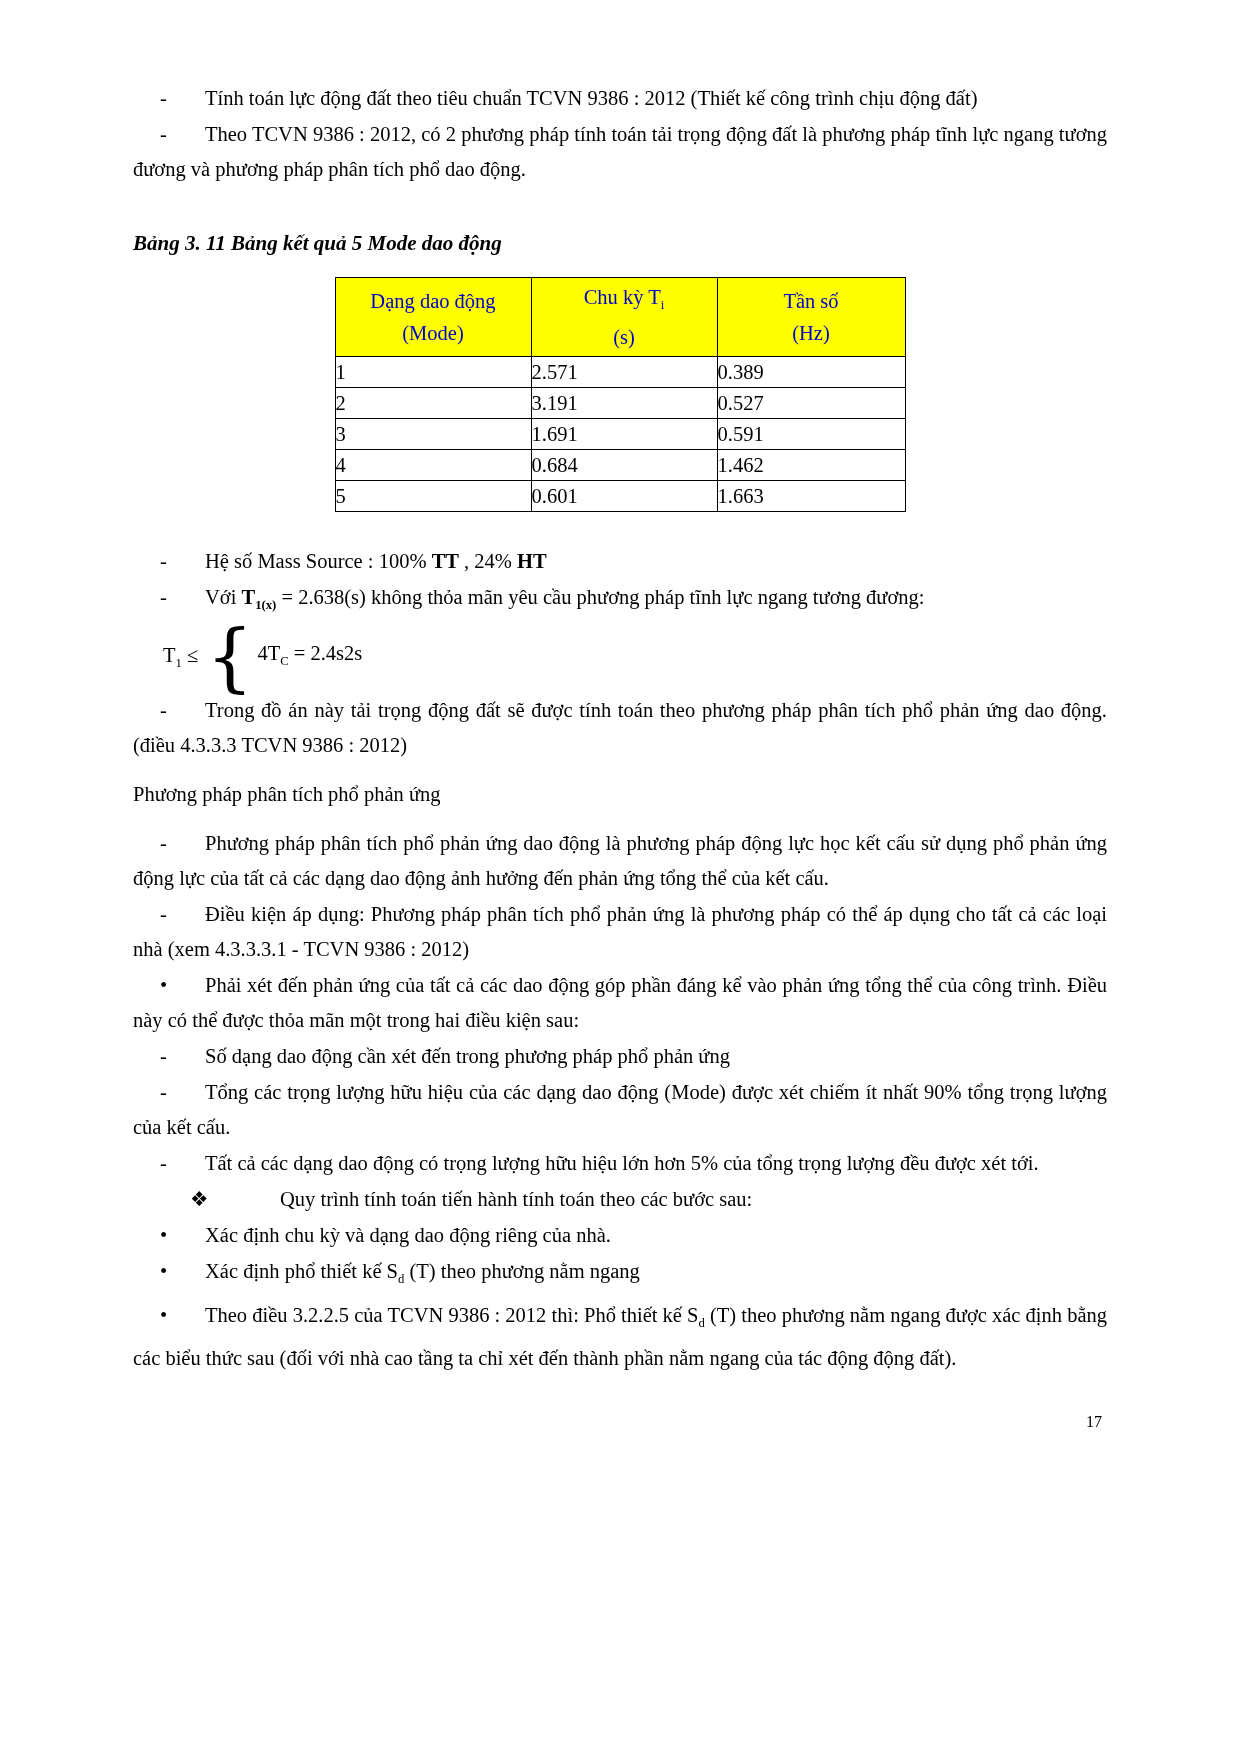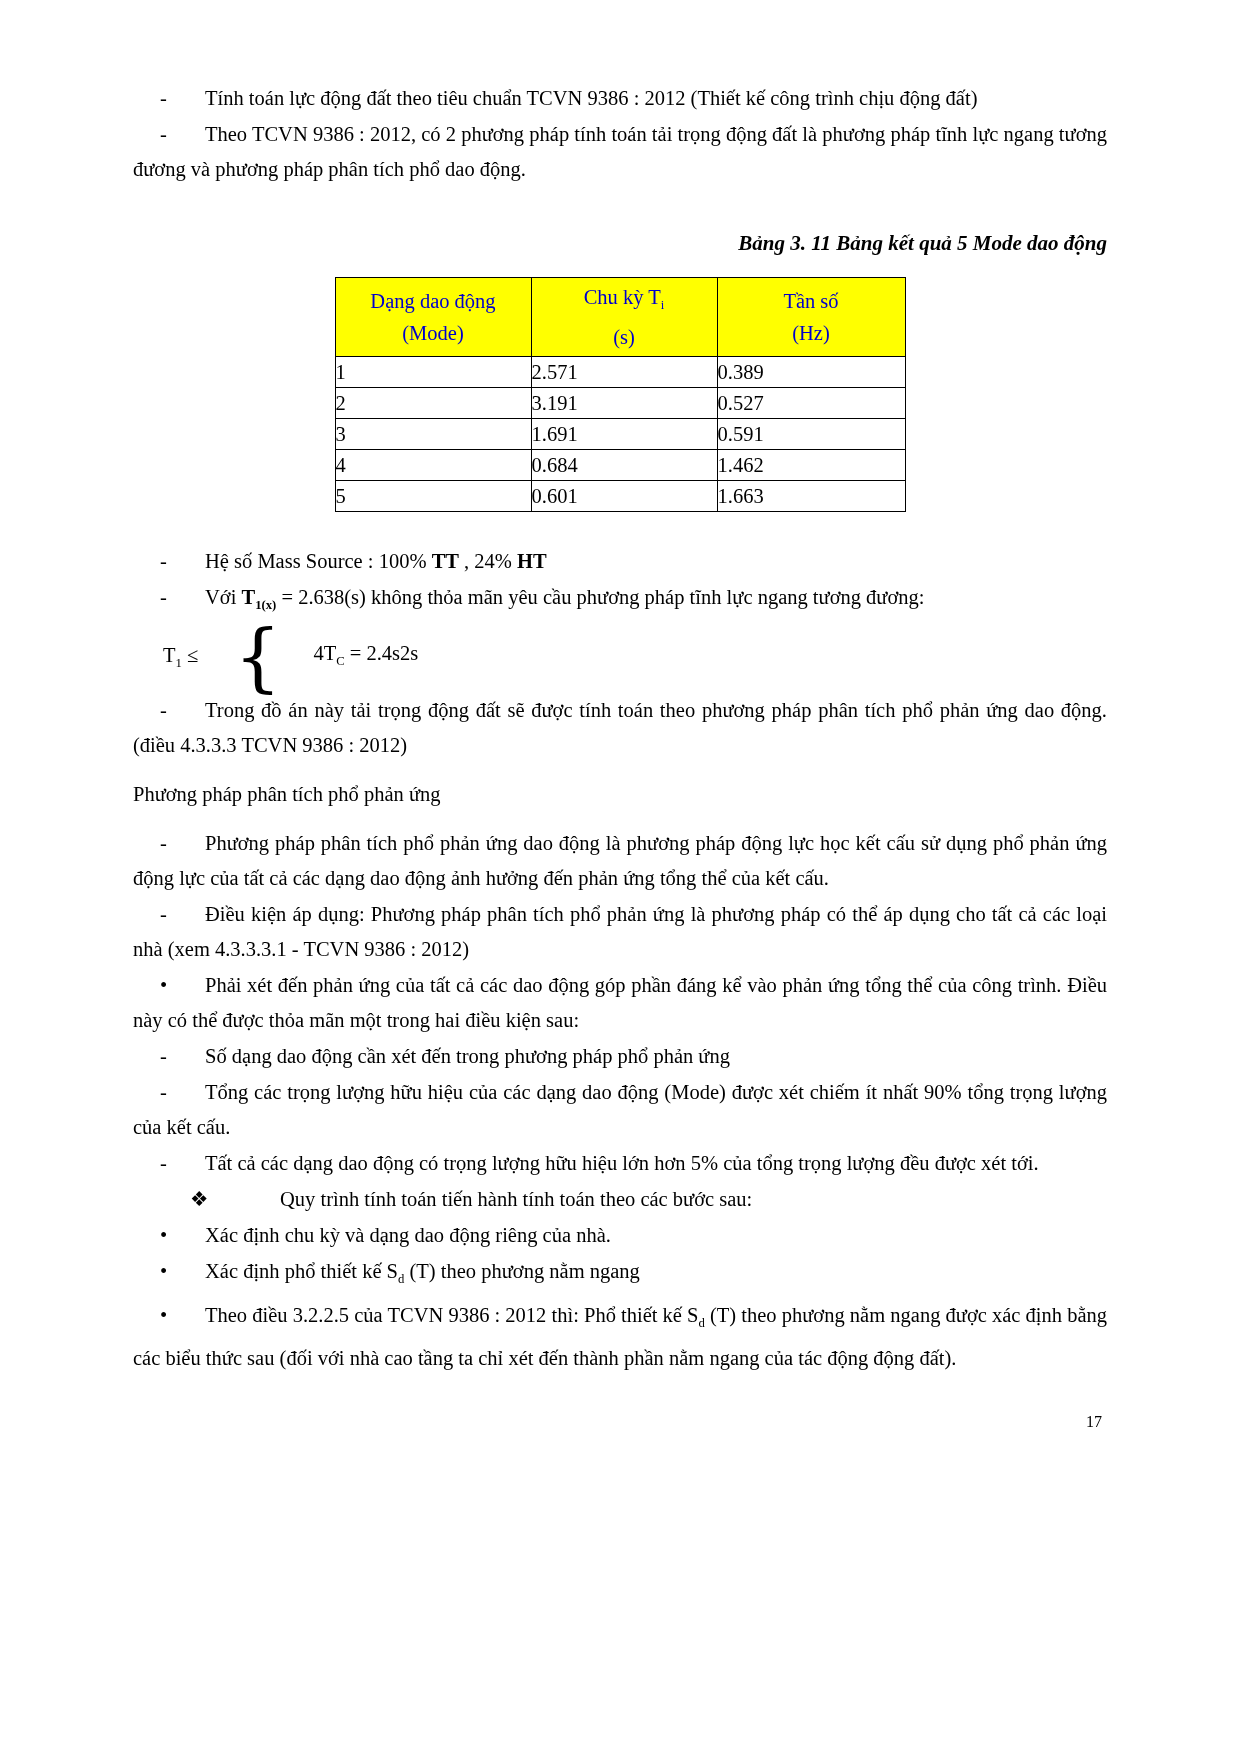--- a/index.html
+++ b/index.html
@@ -25,21 +25,21 @@
     display: inline-block;
     width: 72px;
     padding-left: 27px;
   }
   .mk-deep {
     display: inline-block;
     width: 147px;
     padding-left: 57px;
   }
   .caption {
-    text-align: right;
+    text-align: left;
     font-weight: bold;
     font-style: italic;
     font-size: 21px;
     line-height: 32px;
     margin: 40px 0 18px 0;
   }
   table.modes {
     border-collapse: collapse;
     margin: 0 auto 32px auto;
     width: 570px;
@@ -63,21 +63,20 @@
     background: #ffffff;
   }
   .heading {
     line-height: 35px;
     margin: 14px 0 14px 0;
   }
   .formula {
     display: flex;
     align-items: center;
     margin: 2px 0 4px 30px;
-    gap: 28px;
   }
   .f-lhs { margin-right: 8px; white-space: nowrap; }
   .f-brace {
     font-size: 74px;
     line-height: 64px;
     font-weight: 300;
     margin-right: 4px;
     font-family: "DejaVu Serif", serif;
   }
   .f-cases { display: flex; flex-direction: row; }

